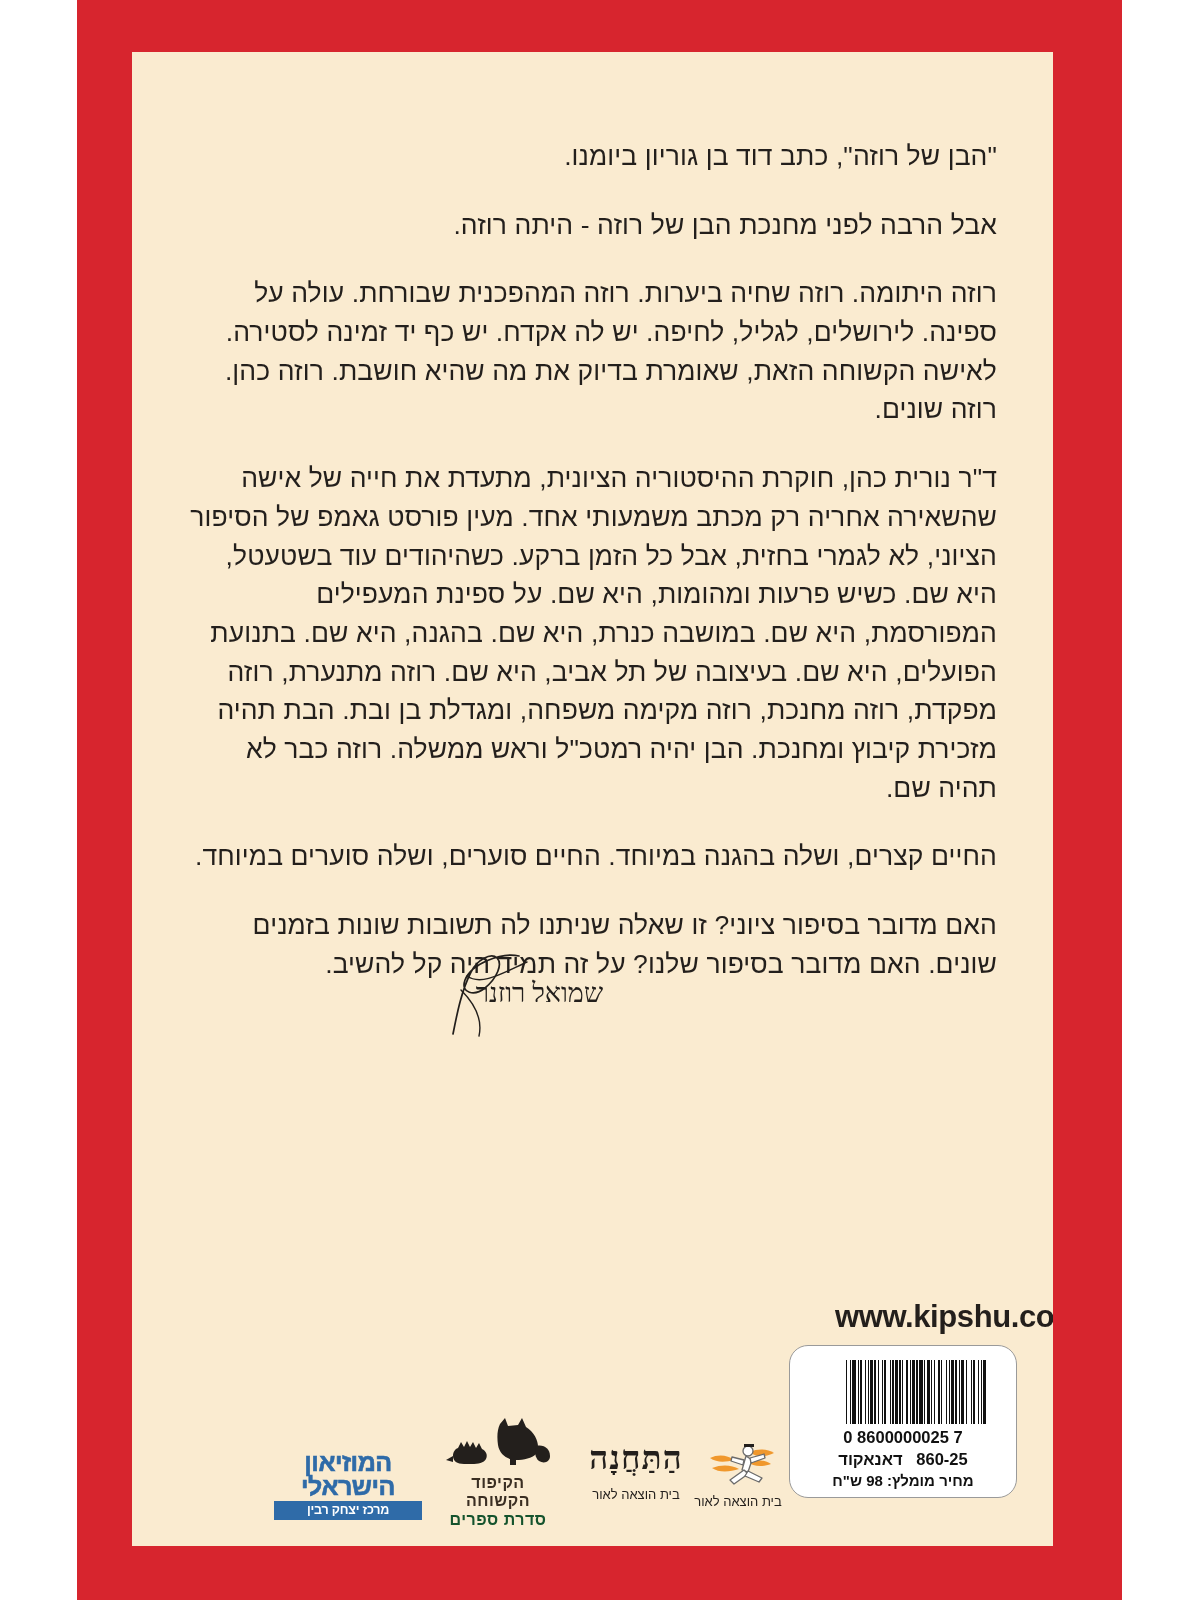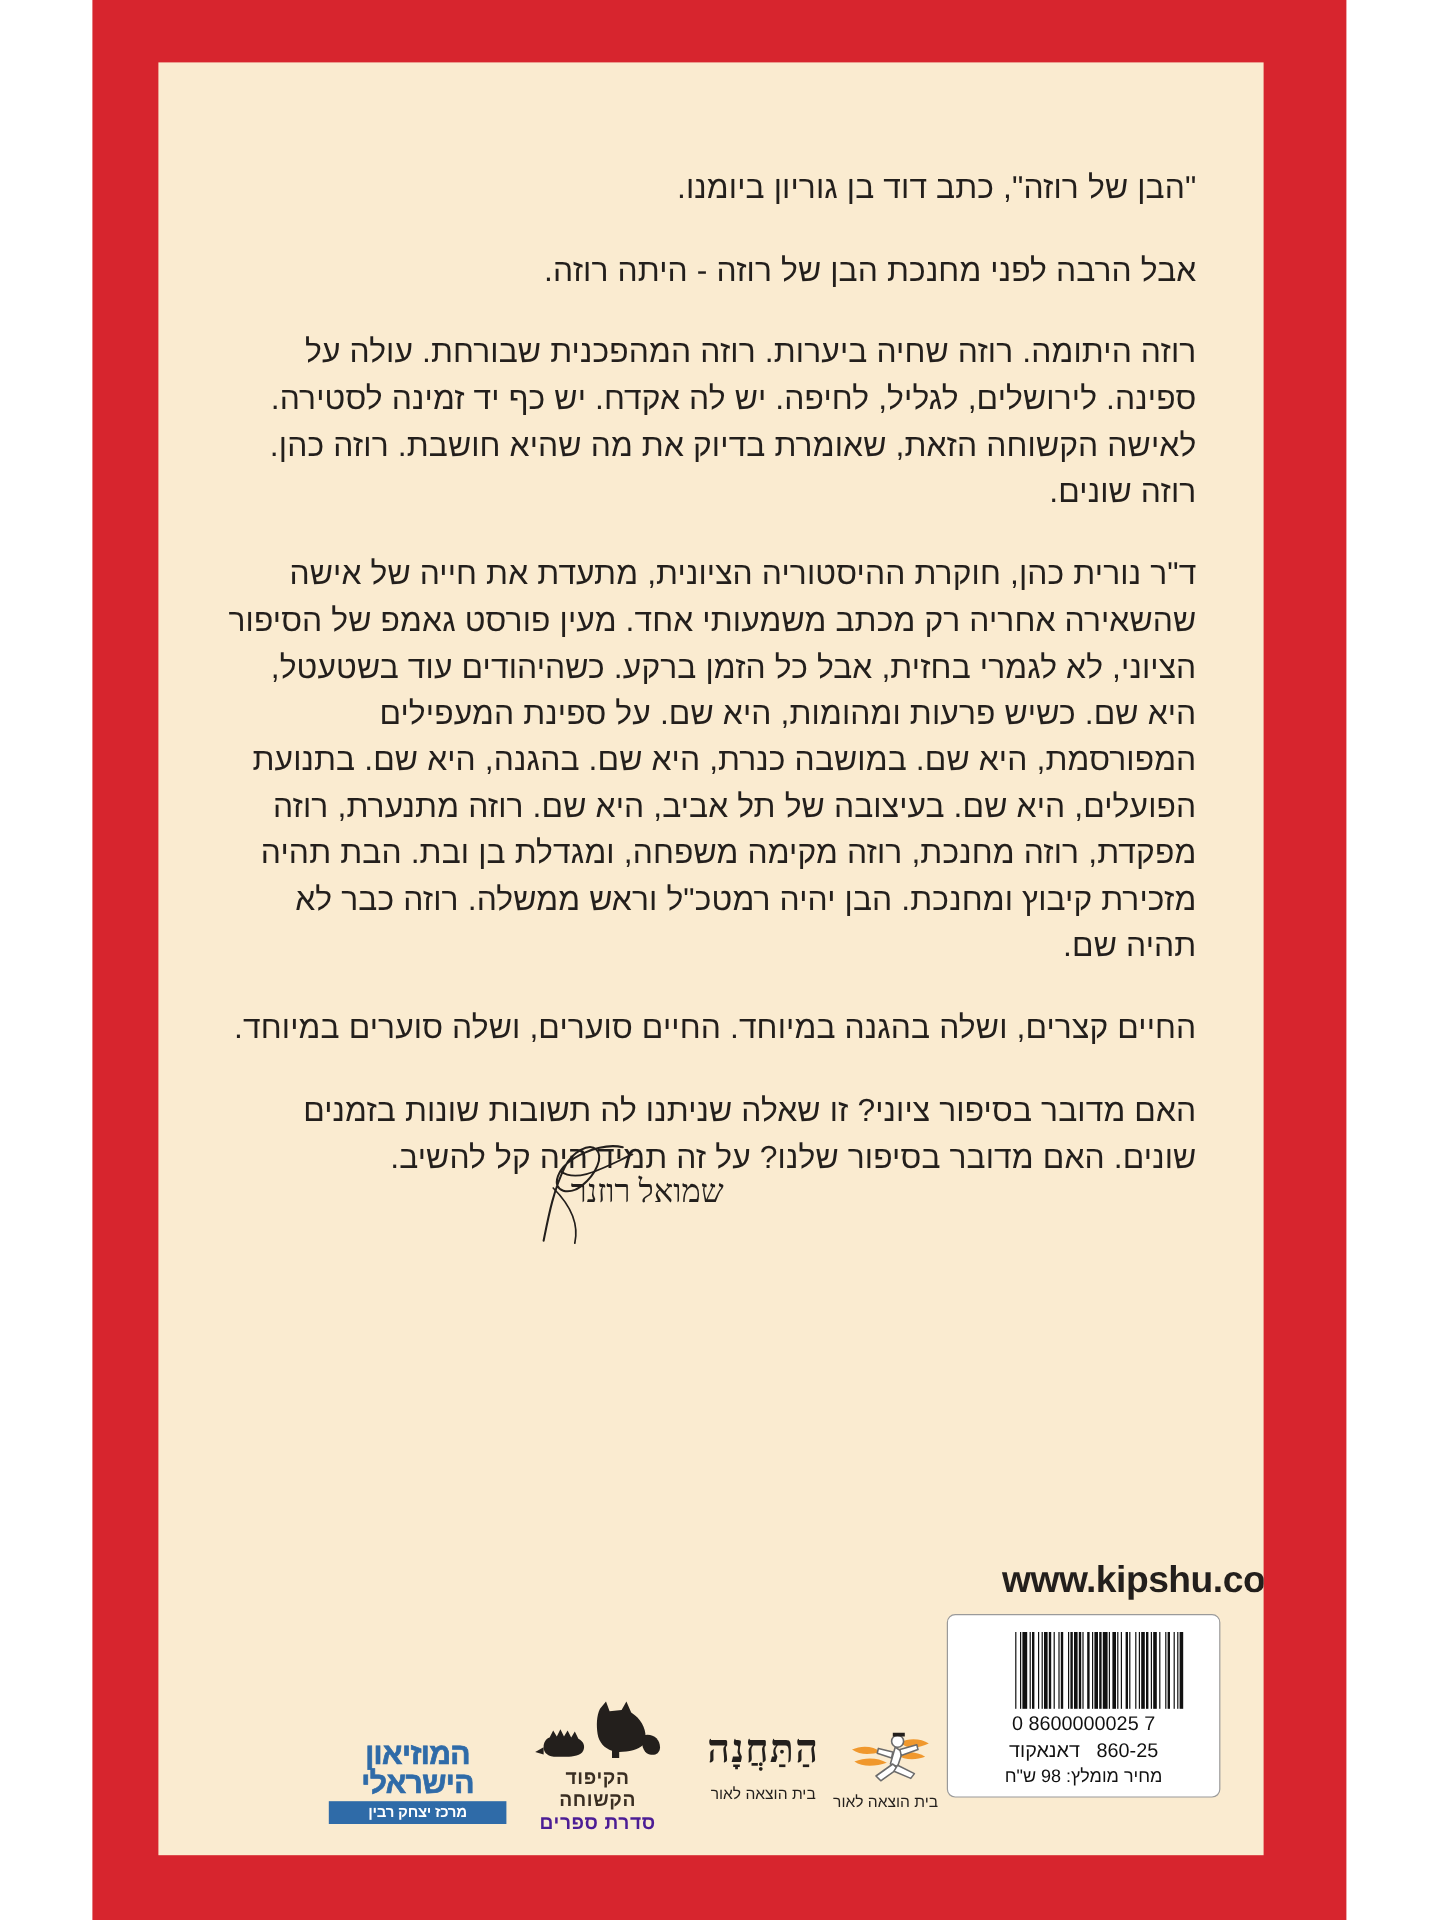--- a/index.html
+++ b/index.html
@@ -100,23 +100,24 @@
 
   
   .barcode-box {
     position: absolute;
     left: 657px;
     top: 1293px;
     width: 228px;
     height: 153px;
     background: #ffffff;
     border: 1px solid #9a9a9a;
-    border-radius: 7px;
+    border-radius: 19px;
     box-sizing: border-box;
     overflow: hidden;
+    font-weight: bold;
   }
   .barcode-bars {
     position: absolute;
     left: 50%;
     transform: translateX(-50%);
     top: 14px;
     width: 166px;
     height: 64px;
     display: flex;
     align-items: stretch;
@@ -190,21 +191,21 @@
     font-weight: 700;
     padding: 2px 0 3px 0;
     letter-spacing: -0.2px;
   }
 
   
   .logo-fox { left: 247px; top: 2px; width: 118px; }
   .fox-art { height: 60px; position: relative; }
   .fox-art svg { position: absolute; left: 50%; transform: translateX(-50%); top: 2px; }
   .fox-txt1 { font-size: 16px; font-weight: 700; color: #3a2e22; letter-spacing: 0.5px; }
-  .fox-txt2 { font-size: 16px; font-weight: 700; color: #4c1d95; letter-spacing: 0.5px; margin-top: 1px; }
+  .fox-txt2 { font-size: 16px; font-weight: 700; color: #14532d; letter-spacing: 0.5px; margin-top: 1px; }
 
   
   .logo-tachana { left: 380px; top: 30px; width: 128px; }
   .tachana-mark {
     font-family: "Liberation Serif", "DejaVu Serif", serif;
     font-size: 33px;
     font-weight: 700;
     color: #231f1c;
     line-height: 1;
     letter-spacing: 1px;

